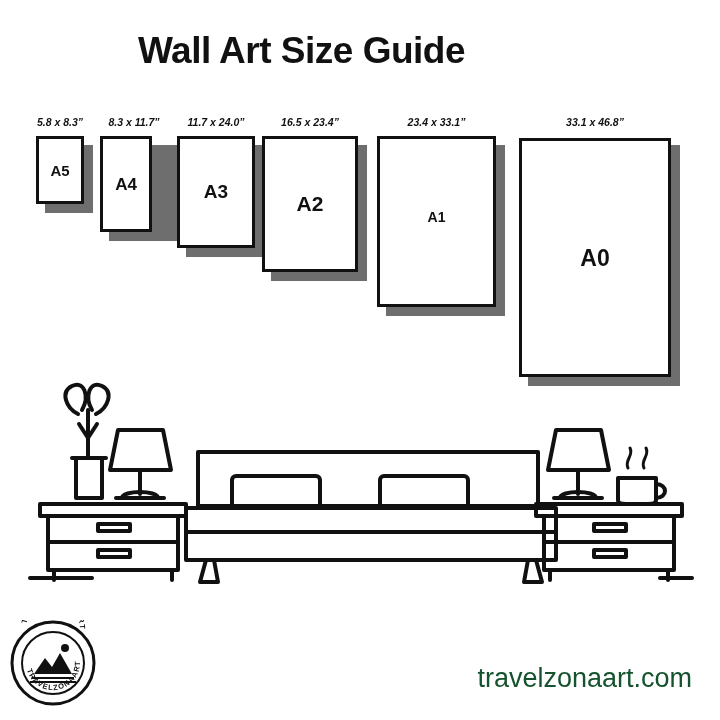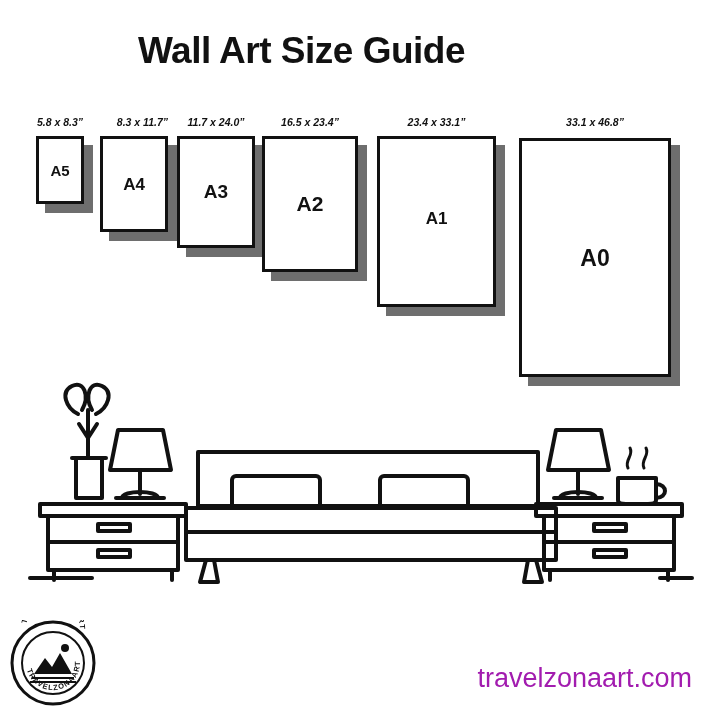--- a/index.html
+++ b/index.html
@@ -95,21 +95,21 @@
     left: 0;
     bottom: 0;
     width: 720px;
     height: 110px;
   }
   .footer-url {
     position: absolute;
     right: 28px;
     bottom: 26px;
     font-size: 27px;
-    color: #a21caf;
+    color: #14532d;
     letter-spacing: 0px;
   }
   .logo {
     position: absolute;
     left: 10px;
     bottom: 14px;
     width: 86px;
     height: 86px;
   }
 </style>
@@ -123,43 +123,43 @@
   <div class="frames" id="frames">
       <div class="frame-wrap" style="left: 36px; width: 48px; height: 94px; bottom: 206px;">
         <div class="frame-shadow" style="left: 9px; bottom: -9px; width: 48px; height: 68px;"></div>
         <div class="frame-box" style="width: 48px; height: 68px; border-color: rgb(17, 17, 17); margin-top: 32px;">
           <div class="frame-name" style="font-size: 15px; top: 23.2px;">A5</div>
         </div>
         <div class="frame-label" style="bottom: 76px;">5.8 x 8.3”</div>
       </div>
       <div class="frame-wrap" style="left: 100px; width: 68px; height: 122px; bottom: 178px;">
         <div class="frame-shadow" style="left: 9px; bottom: -9px; width: 68px; height: 96px;"></div>
-        <div class="frame-box" style="width: 68px; height: 96px; border-color: rgb(17, 17, 17);">
+        <div class="frame-box" style="width: 52px; height: 96px; border-color: rgb(17, 17, 17);">
           <div class="frame-name" style="font-size: 17px; top: 35.76px;">A4</div>
         </div>
-        <div class="frame-label" style="bottom: 104px; text-align: right;">8.3 x 11.7”</div>
+        <div class="frame-label" style="bottom: 104px;">8.3 x 11.7”</div>
       </div>
       <div class="frame-wrap" style="left: 177px; width: 78px; height: 138px; bottom: 162px;">
         <div class="frame-shadow" style="left: 9px; bottom: -9px; width: 78px; height: 112px;"></div>
         <div class="frame-box" style="width: 78px; height: 112px; border-color: rgb(17, 17, 17);">
           <div class="frame-name" style="font-size: 19px; top: 42.32px;">A3</div>
         </div>
         <div class="frame-label" style="bottom: 120px;">11.7 x 24.0”</div>
       </div>
       <div class="frame-wrap" style="left: 262px; width: 96px; height: 162px; bottom: 138px;">
         <div class="frame-shadow" style="left: 9px; bottom: -9px; width: 96px; height: 136px;"></div>
         <div class="frame-box" style="width: 96px; height: 136px; border-color: rgb(17, 17, 17); padding-left: 45px;">
           <div class="frame-name" style="font-size: 21px; top: 52.88px;">A2</div>
         </div>
         <div class="frame-label" style="bottom: 144px; text-align: center;">16.5 x 23.4”</div>
       </div>
       <div class="frame-wrap" style="left: 377px; width: 119px; height: 197px; bottom: 103px;">
         <div class="frame-shadow" style="left: 9px; bottom: -9px; width: 119px; height: 171px;"></div>
         <div class="frame-box" style="width: 119px; height: 171px; border-color: rgb(17, 17, 17);">
-          <div class="frame-name" style="font-size: 17px; top: 69.66px;">A1</div>
+          <div class="frame-name" style="font-size: 14px; top: 69.66px;">A1</div>
         </div>
         <div class="frame-label" style="bottom: 179px; margin-top: 8px;">23.4 x 33.1”</div>
       </div>
       <div class="frame-wrap" style="left: 519px; width: 152px; height: 267px; bottom: 33px;">
         <div class="frame-shadow" style="left: 9px; bottom: -9px; width: 152px; height: 241px;"></div>
         <div class="frame-box" style="width: 152px; height: 239px; border-color: rgb(17, 17, 17);">
           <div class="frame-name" style="font-size: 23px; top: 103.94px;">A0</div>
         </div>
         <div class="frame-label" style="bottom: 249px;">33.1 x 46.8”</div>
       </div>

